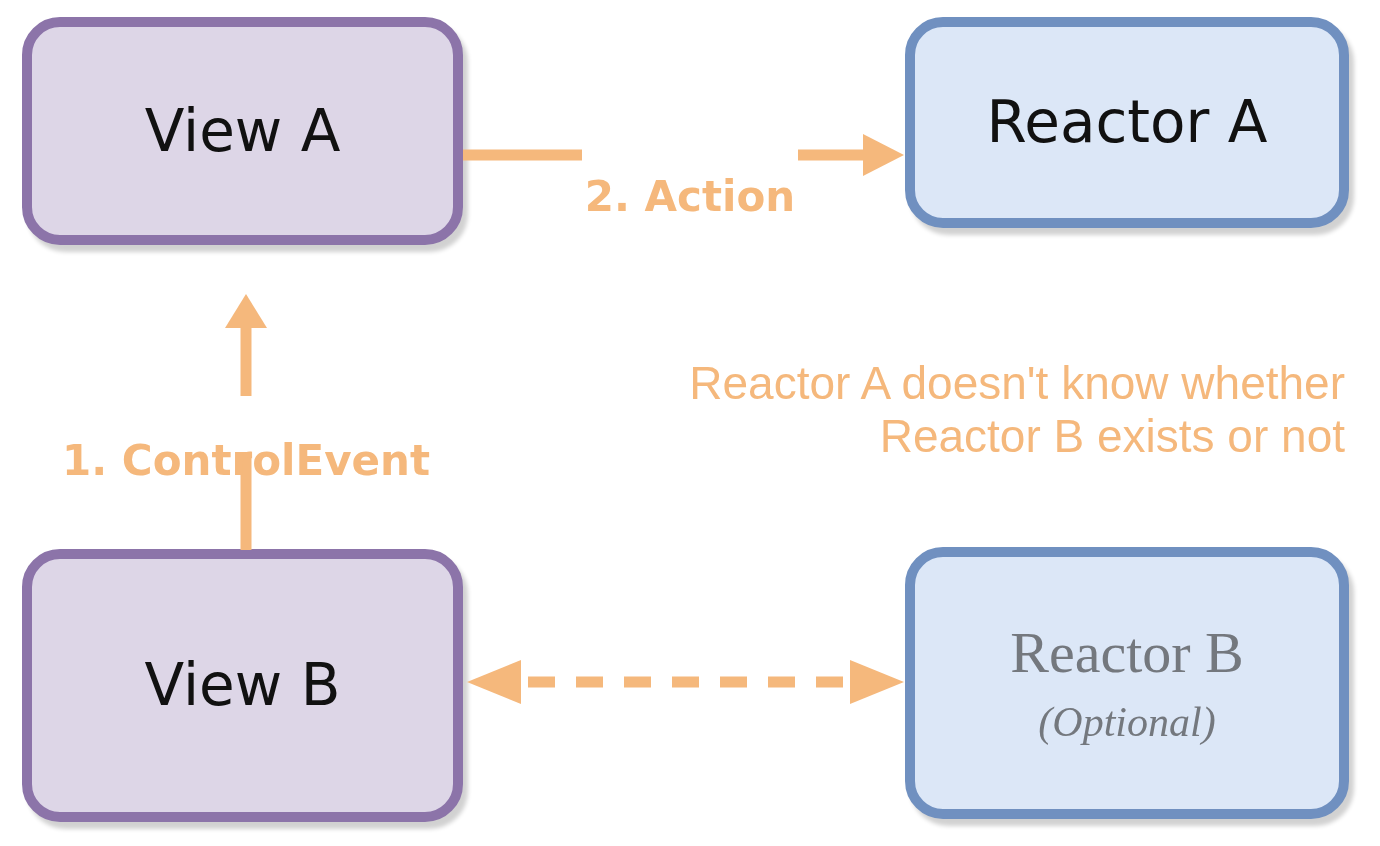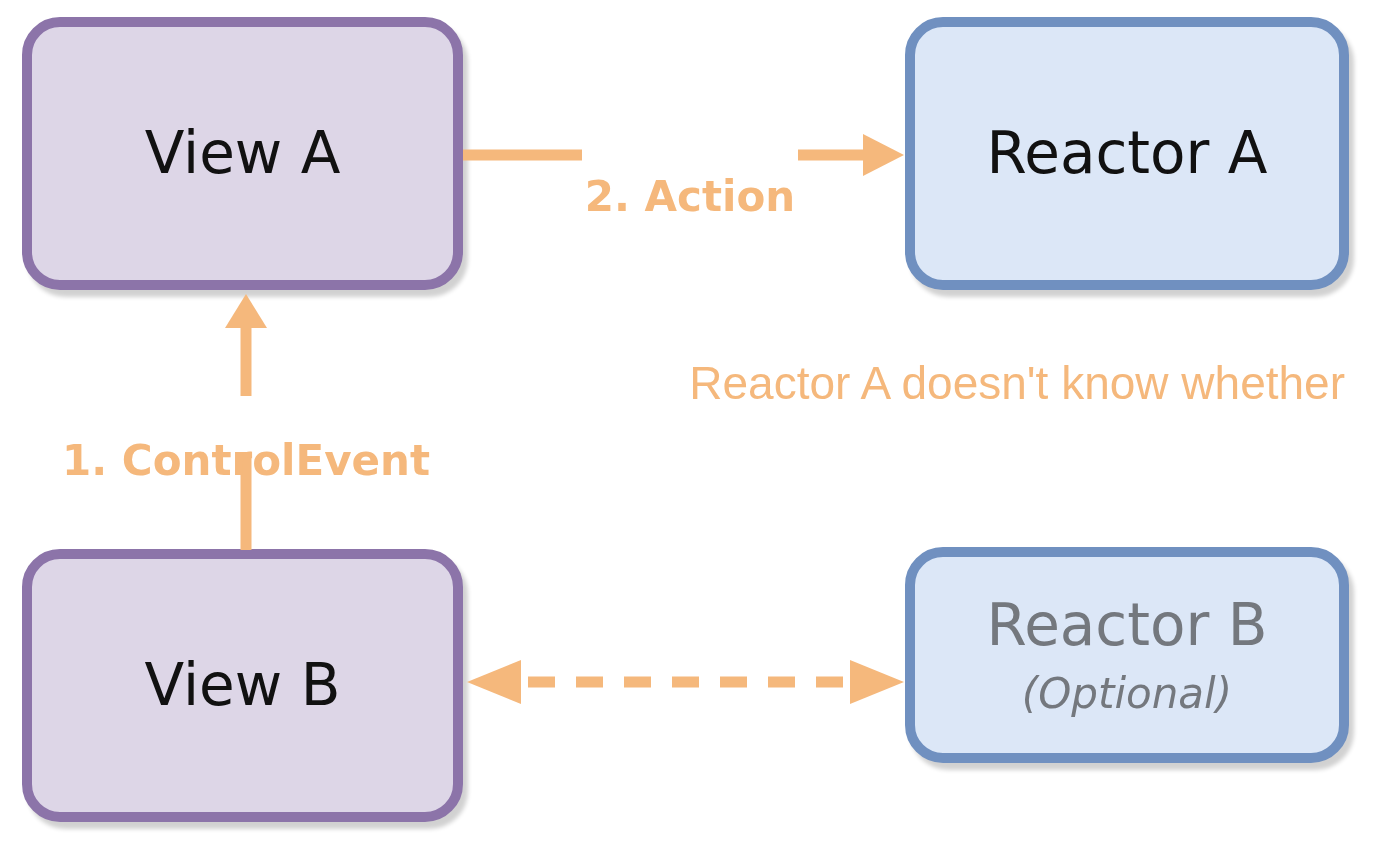--- a/index.html
+++ b/index.html
@@ -74,33 +74,33 @@
     line-height: 53px;
     color: var(--orange, #F5B87C);
     text-align: right;
   }
 </style>
 </head>
 <body>
 
 <div class="canvas">
 
-  <div class="node purple" style="left:22px; top:17px; width:441px; height:273px;">
+  <div class="node purple" style="left:22px; top:17px; width:441px; height:228px;">
     <div class="node-label">View A</div>
   </div>
 
-  <div class="node blue" style="left:905px; top:17px; width:444px; height:273px;">
+  <div class="node blue" style="left:905px; top:17px; width:444px; height:211px;">
     <div class="node-label">Reactor A</div>
   </div>
 
   <div class="node purple" style="left:22px; top:549px; width:441px; height:273px;">
     <div class="node-label">View B</div>
   </div>
 
-  <div class="node blue" style="left:905px; top:547px; width:444px; height:216px;">
+  <div class="node blue" style="left:905px; top:547px; width:444px; height:272px;font-family:Liberation Serif, serif;">
     <div class="node-label gray">Reactor B</div>
     <div class="node-sublabel">(Optional)</div>
   </div>
 
   <svg class="edges" viewBox="0 0 1380 846" aria-hidden="true">
 
     <g>
       <line class="edge-line" x1="463" y1="155" x2="582" y2="155"></line>
       <line class="edge-line" x1="798" y1="155" x2="866" y2="155"></line>
       <polygon class="edge-head" points="904,155 863,134 863,176"></polygon>
@@ -118,15 +118,16 @@
       <polygon class="edge-head" points="904,682 850,660 850,704"></polygon>
     </g>
   </svg>
 
   <div class="edge-label" style="left:560px; top:128px; width:260px;">2. Action</div>
 
   <div class="edge-label" style="left:-4px; top:392px; width:500px;">1. ControlEvent</div>
 
   <div class="annotation">
     <div>Reactor A doesn't know whether</div>
+    <div>Reactor B exists or not</div>
   </div>
 
 </div>
 
 </body></html>

